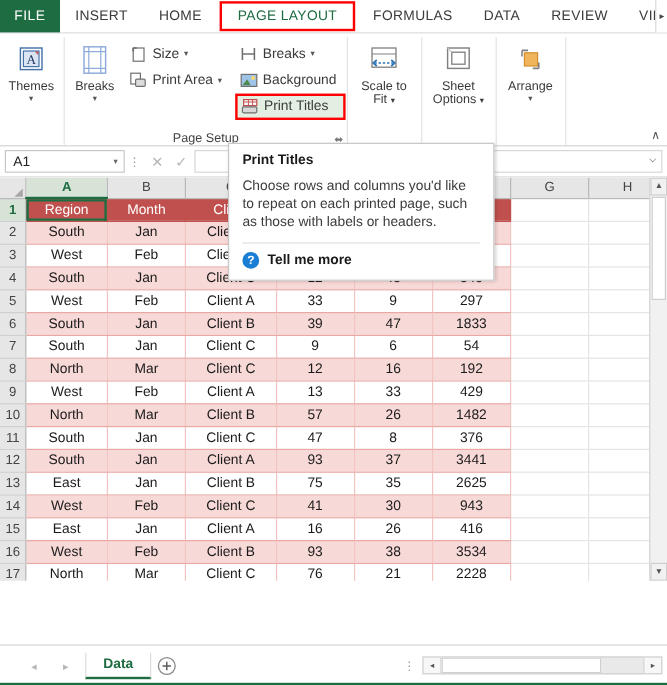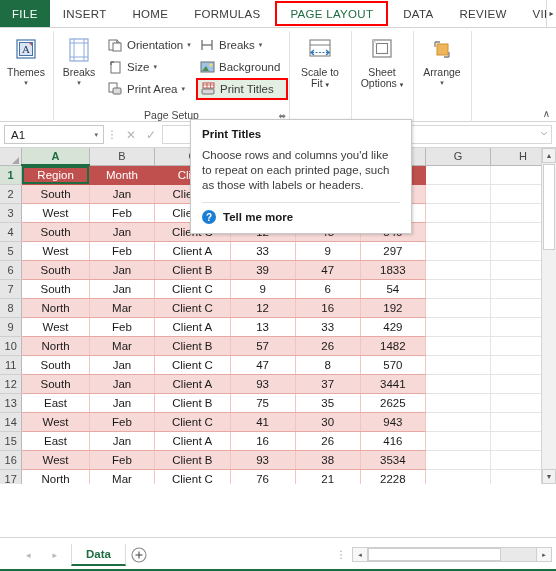--- a/index.html
+++ b/index.html
@@ -249,25 +249,25 @@
   <div class="tabbar">
     <div class="tab-file">
       <span>FILE</span>
     </div>
     <div class="tab">
       <span>INSERT</span>
     </div>
     <div class="tab">
       <span>HOME</span>
     </div>
+    <div class="tab active">
+      <span>PAGE LAYOUT</span>
+    </div>
     <div class="tab">
       <span>FORMULAS</span>
-    </div>
-    <div class="tab active">
-      <span>PAGE LAYOUT</span>
     </div>
     <div class="tab">
       <span>DATA</span>
     </div>
     <div class="tab">
       <span>REVIEW</span>
     </div>
     <div class="tab" style="padding-right:4px">
       <span>VIE</span>
     </div>
@@ -304,31 +304,20 @@
               <line x1="19" y1="3" x2="19" y2="25" stroke="#8eaadb" stroke-width="1"></line>
               <line x1="5" y1="7" x2="23" y2="7" stroke="#8eaadb" stroke-width="1"></line>
               <line x1="5" y1="21" x2="23" y2="21" stroke="#8eaadb" stroke-width="1"></line>
             </svg>
           </div>
           <div class="blabel">Breaks</div>
           <div class="bcaret">▾</div>
         </div>
 
         <div style="display:flex;flex-direction:column;padding-top:3px;width:92px">
-          <div class="smbtn">
-            <span class="sicon">
-              <svg width="15" height="15" viewBox="0 0 15 15">
-                <rect x="1" y="2" width="8" height="10" fill="#fff" stroke="#6f6f6f" stroke-width="1"></rect>
-                <path d="M9 2 L12 5 L9 5 Z" fill="#d9d9d9" stroke="#6f6f6f" stroke-width=".8"></path>
-                <rect x="5" y="5" width="8" height="8" fill="#fff" stroke="#6f6f6f" stroke-width="1"></rect>
-              </svg>
-            </span>
-            <span>Orientation</span>
-            <span class="caret">▾</span>
-          </div>
           <div class="smbtn">
             <span class="sicon">
               <svg width="15" height="15" viewBox="0 0 15 15">
                 <rect x="3" y="2" width="9" height="11" fill="#fff" stroke="#6f6f6f" stroke-width="1"></rect>
                 <path d="M3 2 L3 5 M3 2 L6 2" stroke="#6f6f6f" stroke-width="1.4" fill="none"></path>
               </svg>
             </span>
             <span>Size</span>
             <span class="caret">▾</span>
           </div>
@@ -576,21 +565,21 @@
             <td class="cell empty" style="width:66px"></td>
             <td class="cell empty" style="width:66px"></td>
           </tr>
           <tr>
             <td class="rowh">11</td>
             <td class="cell plain" style="width:68px">South</td>
             <td class="cell plain" style="width:66px">Jan</td>
             <td class="cell plain" style="width:76px">Client C</td>
             <td class="cell plain" style="width:66px">47</td>
             <td class="cell plain" style="width:66px">8</td>
-            <td class="cell plain" style="width:66px">570</td>
+            <td class="cell plain" style="width:66px">376</td>
             <td class="cell empty" style="width:66px"></td>
             <td class="cell empty" style="width:66px"></td>
           </tr>
           <tr>
             <td class="rowh">12</td>
             <td class="cell band" style="width:68px">South</td>
             <td class="cell band" style="width:66px">Jan</td>
             <td class="cell band" style="width:76px">Client A</td>
             <td class="cell band" style="width:66px">93</td>
             <td class="cell band" style="width:66px">37</td>

